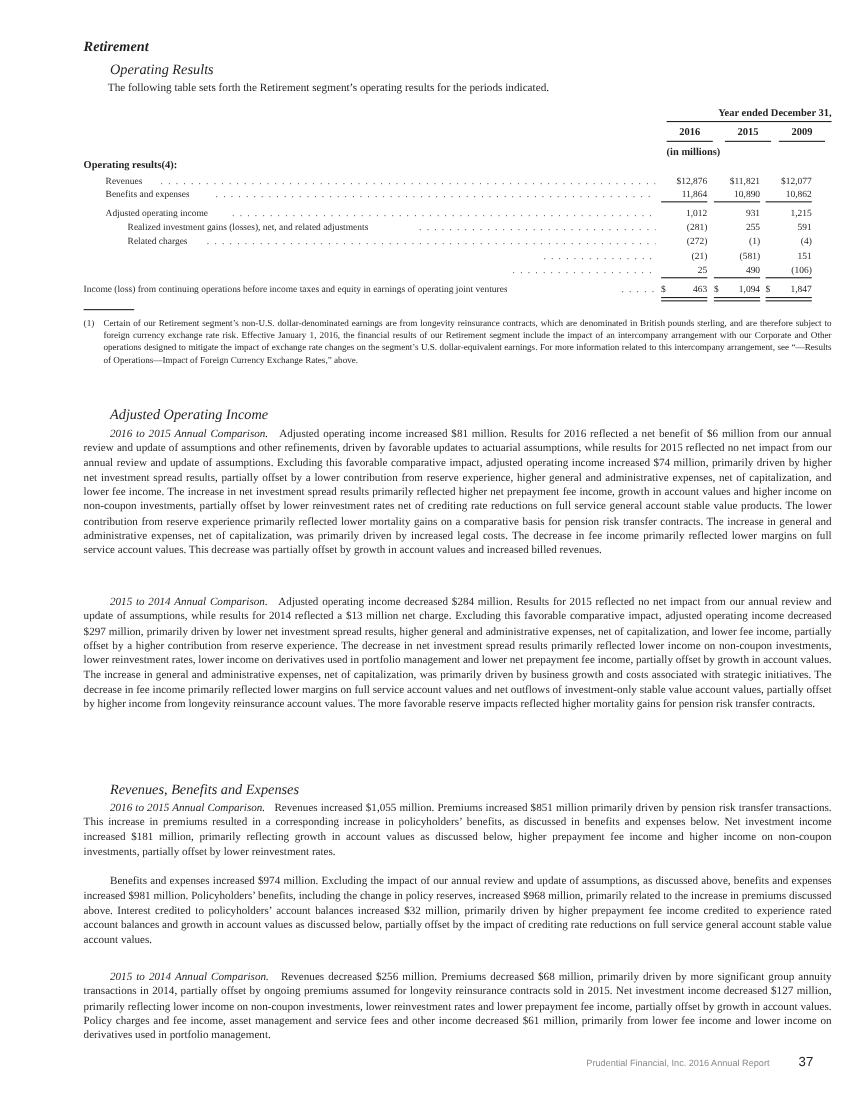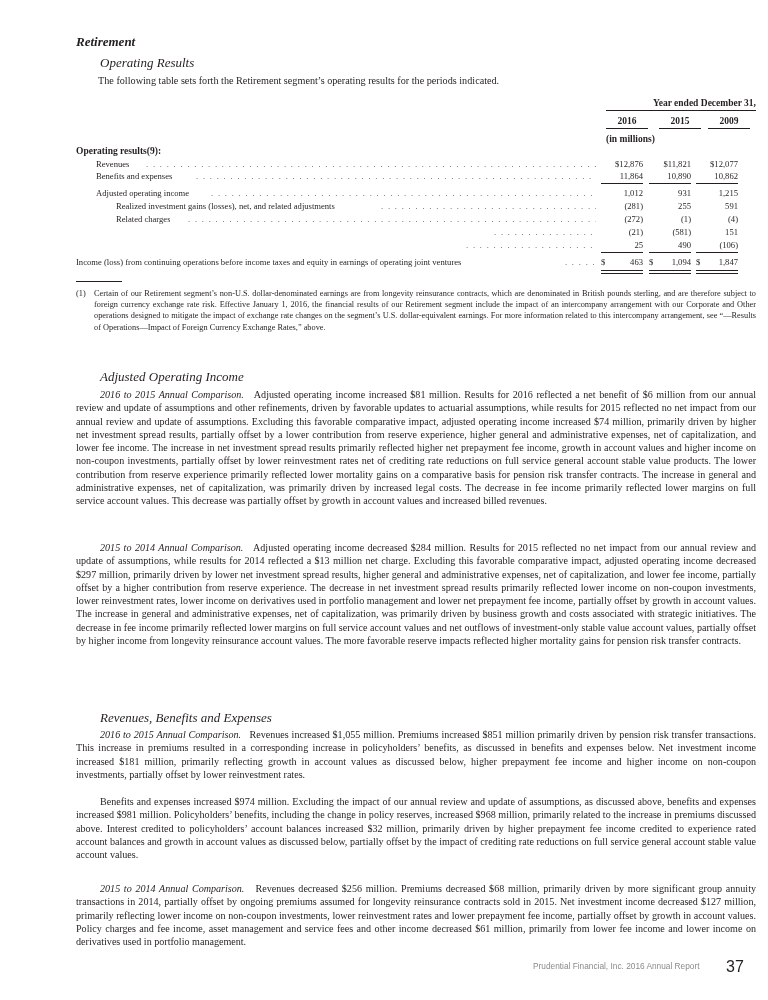--- a/index.html
+++ b/index.html
@@ -32,42 +32,42 @@
   .fn-rule { position: absolute; left: 0; top: 281px; width: 46px; border-top: 1px solid #231f20; }
   .footnote { position: absolute; left: 0; top: 288px; width: 680px; font-size: 8.3px; line-height: 11.2px; }
   .footnote .num { position: absolute; left: 0; }
   .footnote .txt { margin-left: 18px; text-align: justify; }
 
   .para { position: absolute; left: 0; width: 680px; font-size: 10.1px; line-height: 13.3px; text-align: justify; text-indent: 24px; }
   .para i { font-style: italic; }
 
   .footer { position: absolute; left: 0; right: 0; top: 958px; font-family: "Liberation Sans", "DejaVu Sans", sans-serif; }
   .footer .rpt { position: absolute; left: 533px; top: 3px; font-size: 8.3px; color: #8a8a8a; }
-  .footer .pg { position: absolute; left: 726px; top: 0; font-size: 16px; color: #231f20; }
+  .footer .pg { position: absolute; left: 726px; top: 0; font-size: 12px; color: #231f20; }
 </style>
 </head>
 <body>
 
 <div class="page">
 
   <div class="h-section">Retirement</div>
   <div class="h-sub" style="top:55px;">Operating Results</div>
   <div class="intro">The following table sets forth the Retirement segment’s operating results for the periods indicated.</div>
 
   <div class="tbl">
     <div class="col-head-group">
       <div class="yr">Year ended December 31,</div>
     </div>
     <div class="years">
       <span style="left:0;">2016</span>
       <span style="left:53px;">2015</span>
       <span style="left:102px;">2009</span>
     </div>
     <div class="inmil">(in millions)</div>
-    <div class="oplabel">Operating results(9):</div>
+    <div class="oplabel">Operating results(4):</div>
 
     <div class="row" style="top:60px;">
       <span class="lbl">Revenues</span>
       <span class="dots" style="left:70px;">. . . . . . . . . . . . . . . . . . . . . . . . . . . . . . . . . . . . . . . . . . . . . . . . . . . . . . . . . . . . . . . . . . . . . . . . . . . . . . . . . . . . . .</span>
       <span class="v v0">$12,876</span>
       <span class="v v1">$11,821</span>
       <span class="v v2">$12,077</span>
     </div>
 
     <div class="row" style="top:72px;">

